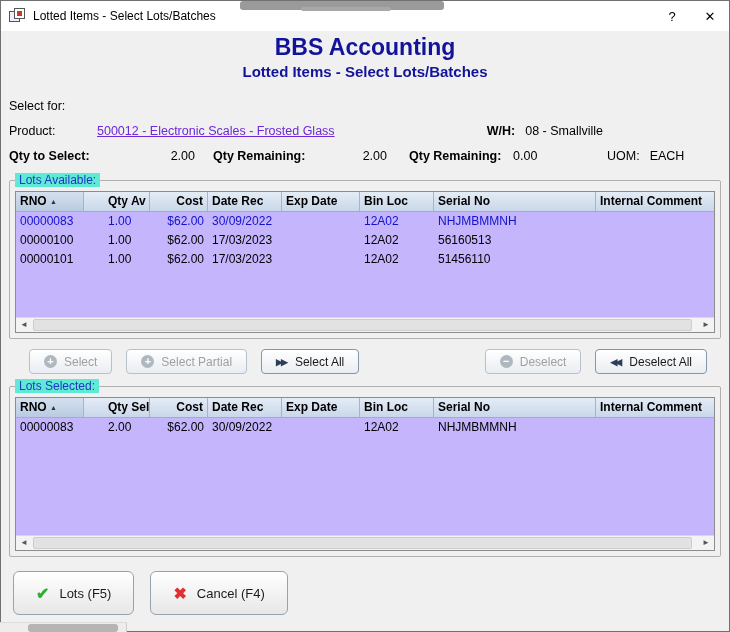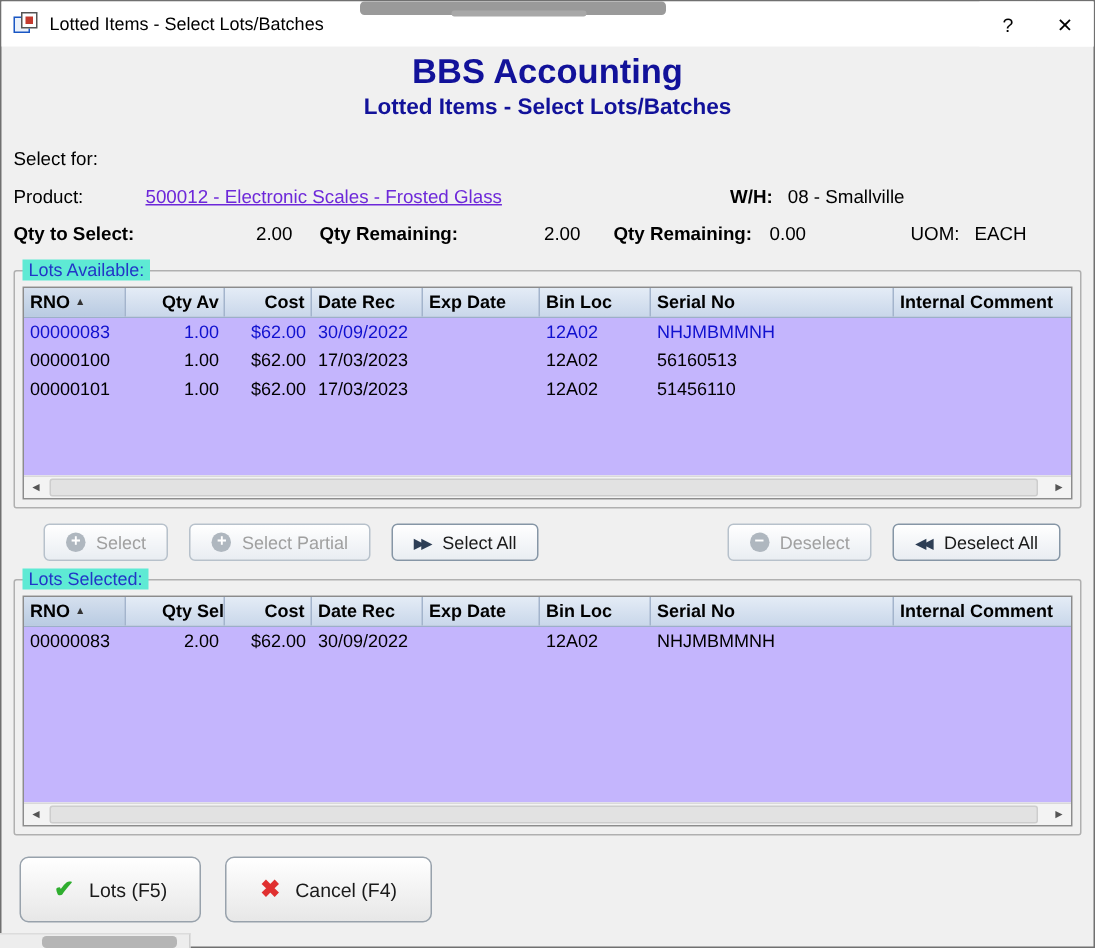--- a/index.html
+++ b/index.html
@@ -49,21 +49,21 @@
   .thead { display: flex; height: 20px; background: linear-gradient(#e4ecf6, #c9d7ea); border-bottom: 1px solid #9cafc9; }
   .th { border-right: 1px solid #a3b4cc; font-size: 12px; font-weight: bold; line-height: 19px; padding: 0 4px; overflow: hidden; white-space: nowrap; cursor: pointer; }
   .th.sorted { background: linear-gradient(#d5e0ee, #b9cbe2); }
   .sort-ic { font-size: 7px; vertical-align: top; color: #333; }
   .tbody { overflow: hidden; background: #c4b5fd; }
   .tb1 { height: 105px; }
   .tb2 { height: 117px; }
   .trow { display: flex; height: 19px; line-height: 19px; font-size: 12px; cursor: default; }
   .td { padding: 0 4px; overflow: hidden; white-space: nowrap; }
   .c0 { width: 68px; flex: 0 0 auto; }
-  .c1 { width: 66px; flex: 0 0 auto; text-align: right; padding-left: 24px; }
+  .c1 { width: 66px; flex: 0 0 auto; text-align: left; padding-left: 24px; }
   .c2 { width: 58px; flex: 0 0 auto; text-align: right; }
   .c3 { width: 74px; flex: 0 0 auto; }
   .c4 { width: 78px; flex: 0 0 auto; }
   .c5 { width: 74px; flex: 0 0 auto; }
   .c6 { width: 162px; flex: 0 0 auto; }
   .c7 { flex: 1; border-right: none; }
   .blue-row .td { color: #1111cf; }
   
   .hscroll { height: 15px; background: #f3f3f3; border-top: 1px solid #d9d9d9; display: flex; align-items: center; }
   .scroll-btn { width: 16px; height: 14px; font-size: 8px; color: #555; line-height: 14px; text-align: center; background: #f3f3f3; border: none; padding: 0; cursor: pointer; font-family: inherit; flex: 0 0 auto; }

